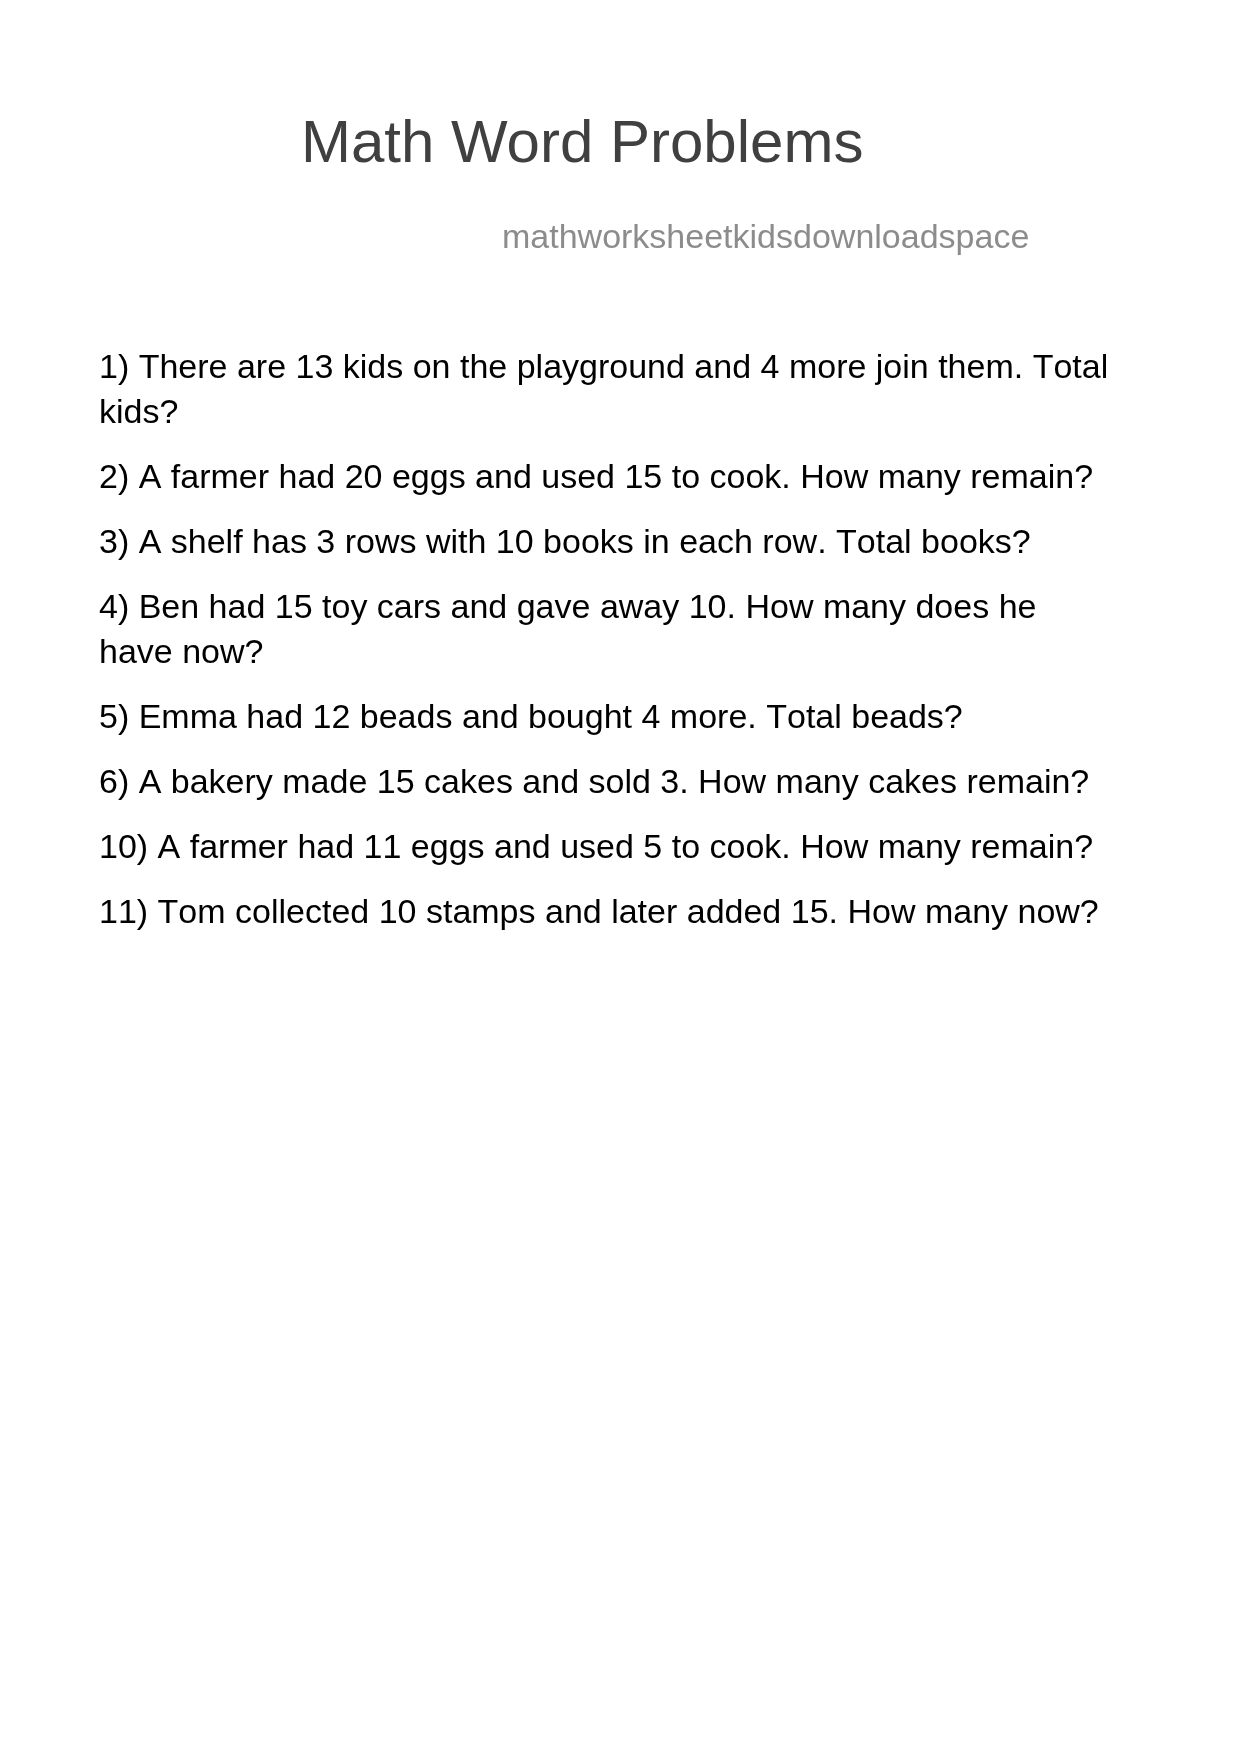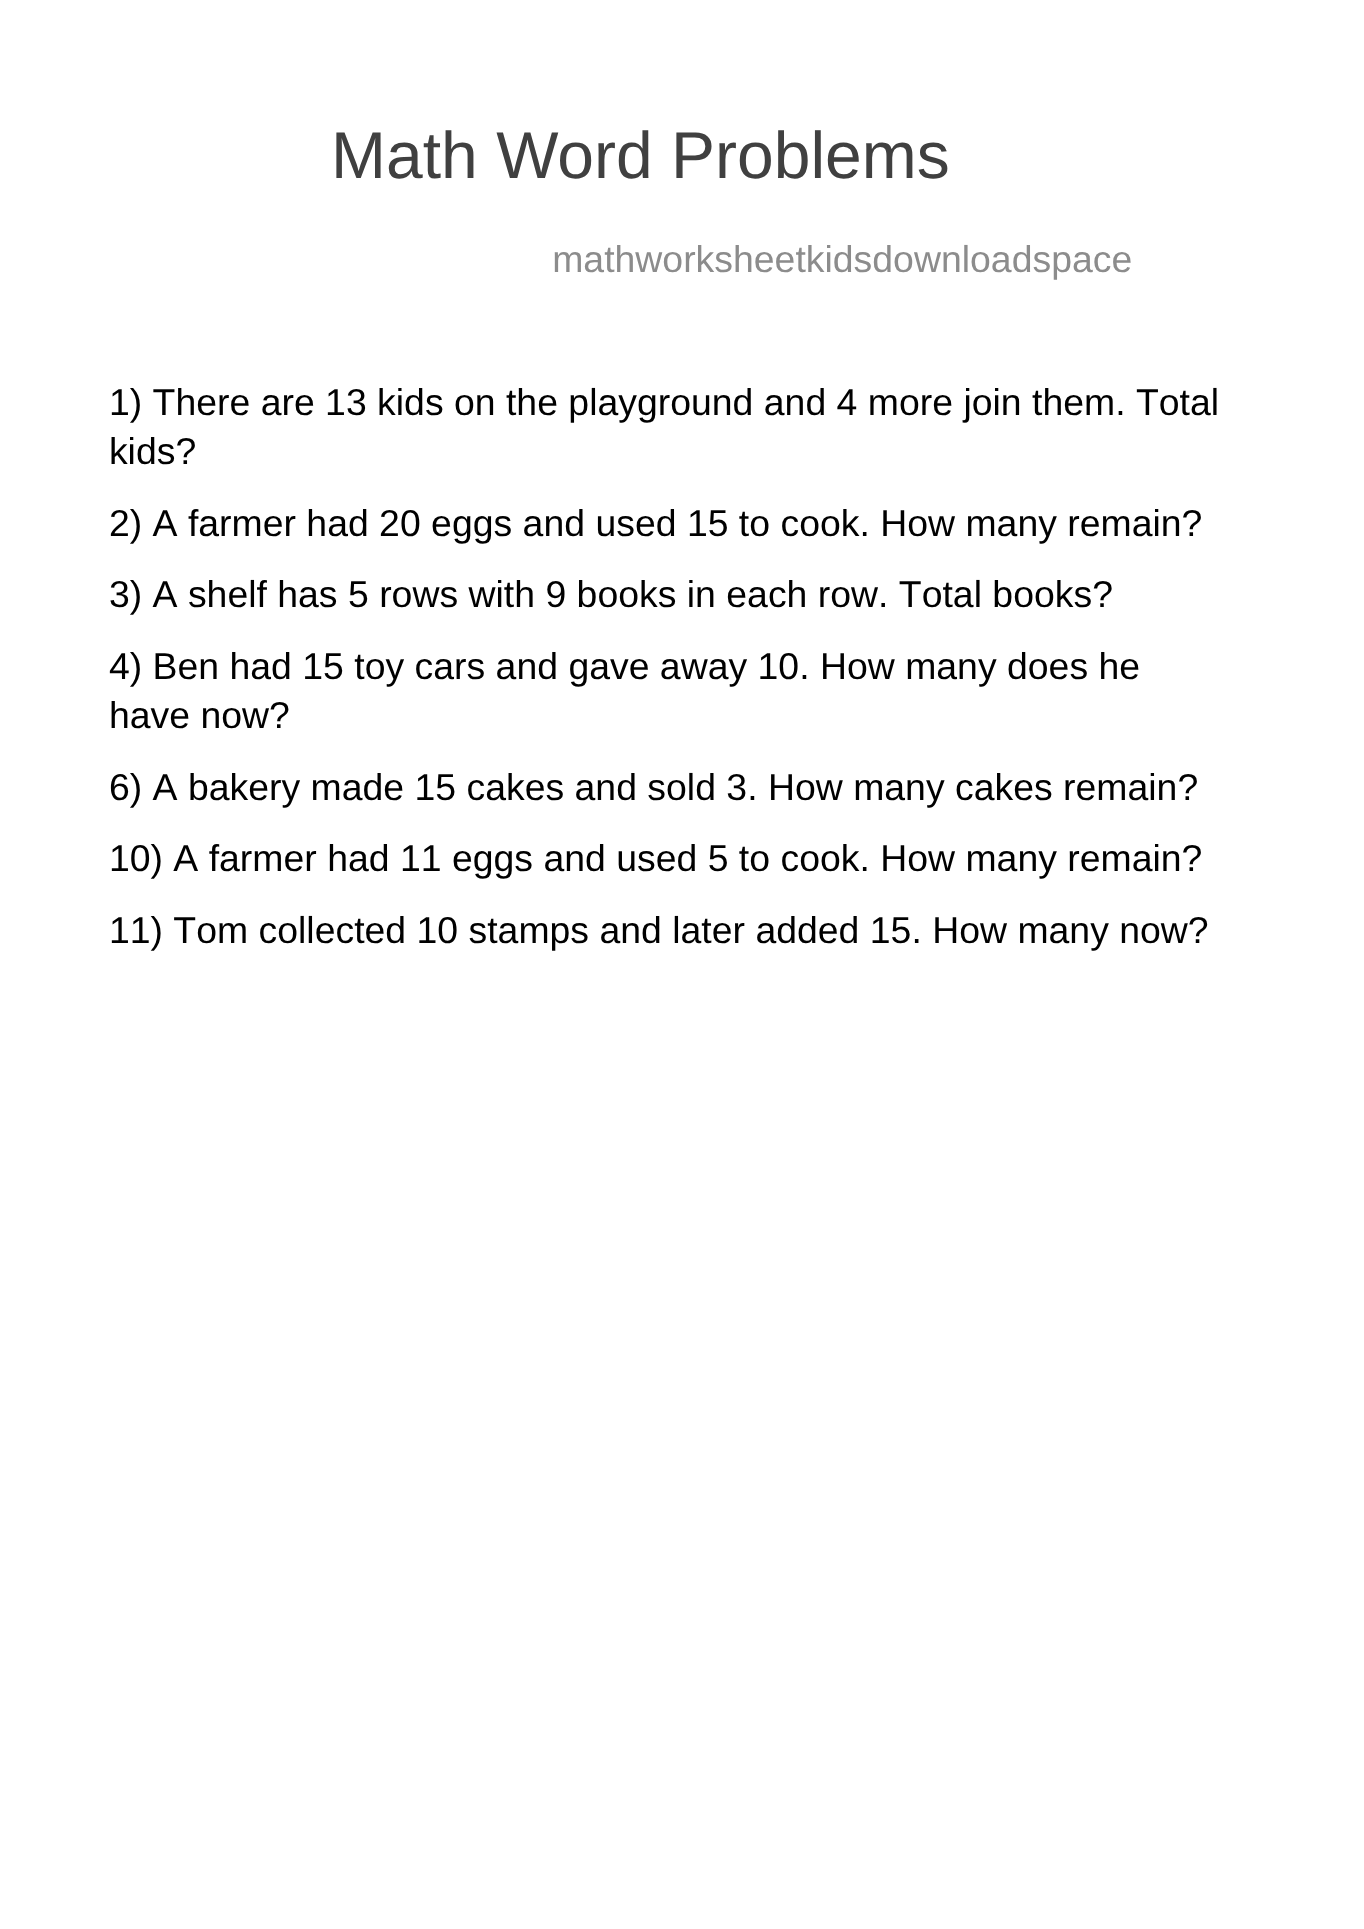--- a/index.html
+++ b/index.html
@@ -57,19 +57,20 @@
   </style>
 </head>
 <body style="background: rgb(255, 255, 255);">
 
 <div class="page">
   <h1 class="title">Math Word Problems</h1>
   <div class="subtitle" style="color: rgb(140, 140, 140);">mathworksheetkidsdownloadspace</div>
   <div class="problems" id="problems">
       <p>1) There are 13 kids on the playground and 4 more join them. Total kids?</p>
       <p>2) A farmer had 20 eggs and used 15 to cook. How many remain?</p>
-      <p>3) A shelf has 5 rows with 9 books in each row. Total books?</p>
+      <p>3) A shelf has 3 rows with 10 books in each row. Total books?</p>
       <p>4) Ben had 15 toy cars and gave away 10. How many does he have now?</p>
+      <p>5) Emma had 12 beads and bought 4 more. Total beads?</p>
       <p>6) A bakery made 15 cakes and sold 3. How many cakes remain?</p>
       <p>10) A farmer had 11 eggs and used 5 to cook. How many remain?</p>
       <p>11) Tom collected 10 stamps and later added 15. How many now?</p>
     </div>
 </div>
 
 </body></html>

